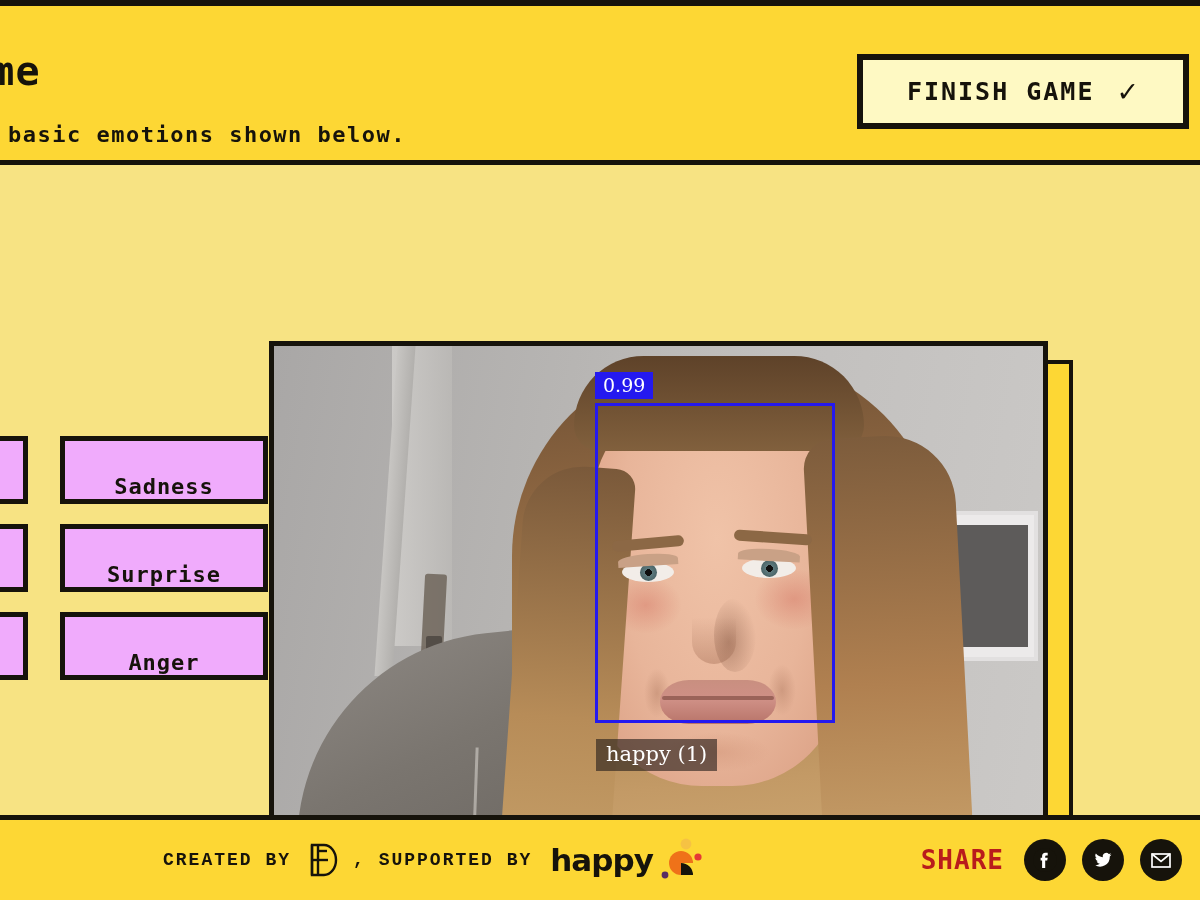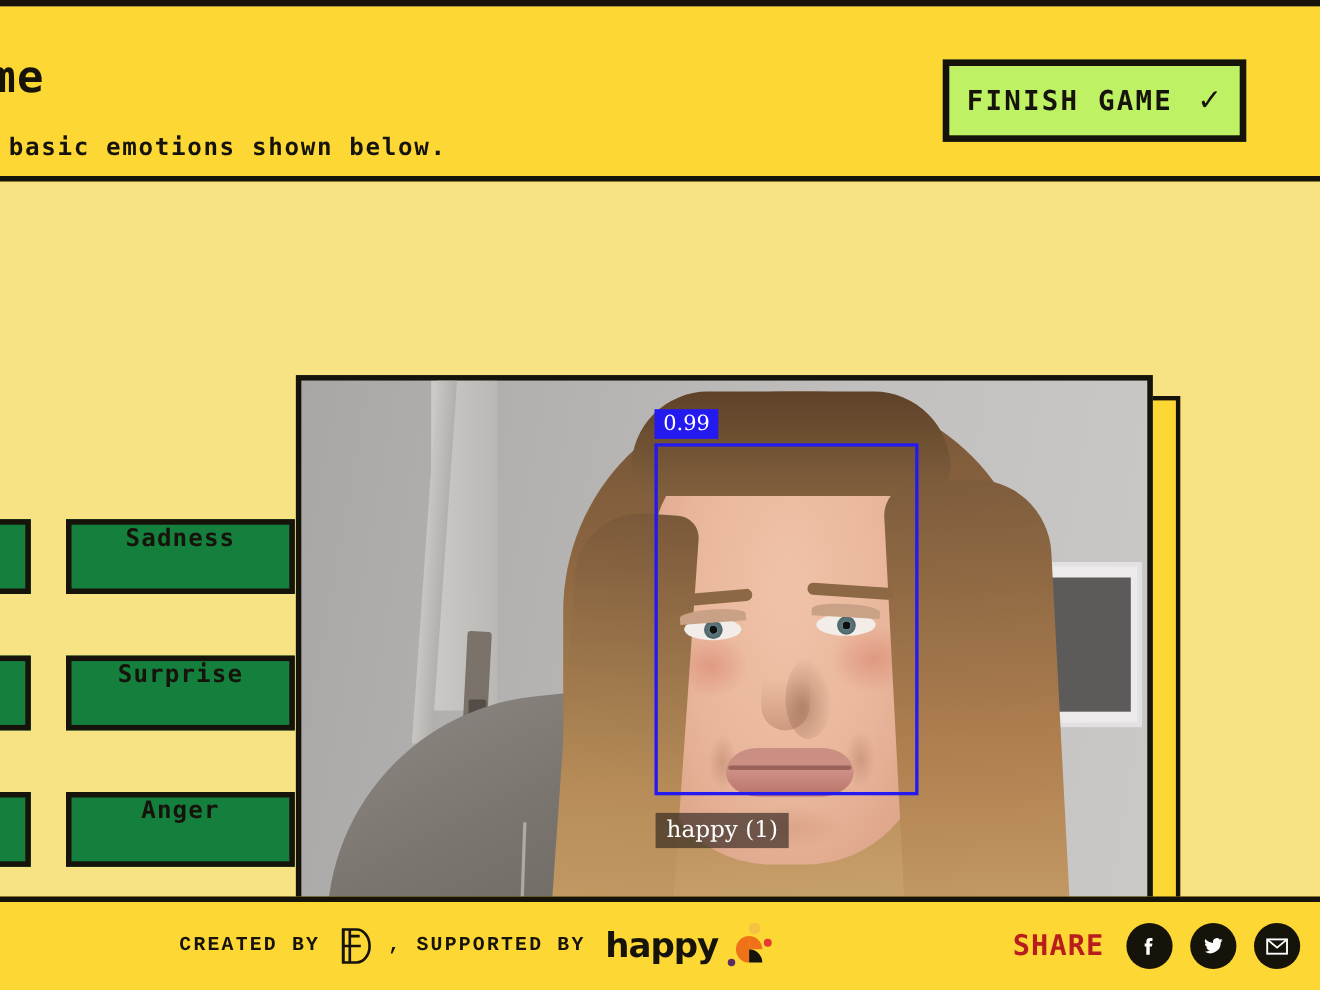--- a/index.html
+++ b/index.html
@@ -28,22 +28,22 @@
     letter-spacing: 1px; white-space: nowrap;
   }
   .header-sub {
     position: absolute; left: -110px; top: 116px;
     font-family: "DejaVu Sans Mono", monospace;
     font-size: 22px; font-weight: bold; color: #16130b;
     letter-spacing: 1.5px; white-space: nowrap;
   }
   .finish-btn {
     position: absolute; left: 857px; top: 48px;
-    width: 276px; height: 75px;
-    background: #bef264;
+    width: 332px; height: 75px;
+    background: #fef9c3;
     border: 6px solid #16130b;
     display: flex; align-items: center; justify-content: center;
     gap: 22px; cursor: pointer;
   }
   .finish-btn-label {
     font-family: "DejaVu Sans Mono", monospace;
     font-size: 25px; font-weight: bold; color: #16130b; letter-spacing: 2px;
   }
   .finish-check { font-size: 27px; color: #16130b; line-height: 1; font-family: "DejaVu Sans", sans-serif; }
 
@@ -62,25 +62,24 @@
   .desc .p1 { margin-bottom: 27px; }
   .desc .p2 { margin-bottom: 27px; }
 
   
   .emotions {
     position: absolute; left: -180px; top: 266px;
     display: grid; grid-template-columns: 208px 208px; gap: 20px 32px;
   }
   .emo-btn {
     width: 208px; height: 68px;
-    background: #15803d;
+    background: #f0abfc;
     border: 5px solid #16130b;
-    display: flex; align-items: flex-start; justify-content: center;
+    display: flex; align-items: flex-end; justify-content: center;
     cursor: pointer;
-    margin-top: 36px;
   }
   .emo-btn span {
     font-family: "DejaVu Sans Mono", monospace;
     font-size: 22px; font-weight: bold; color: #16130b; letter-spacing: 1px;
   }
 
   
   .video-shadow {
     position: absolute; left: 288px; top: 190px;
     width: 785px; height: 547px;

